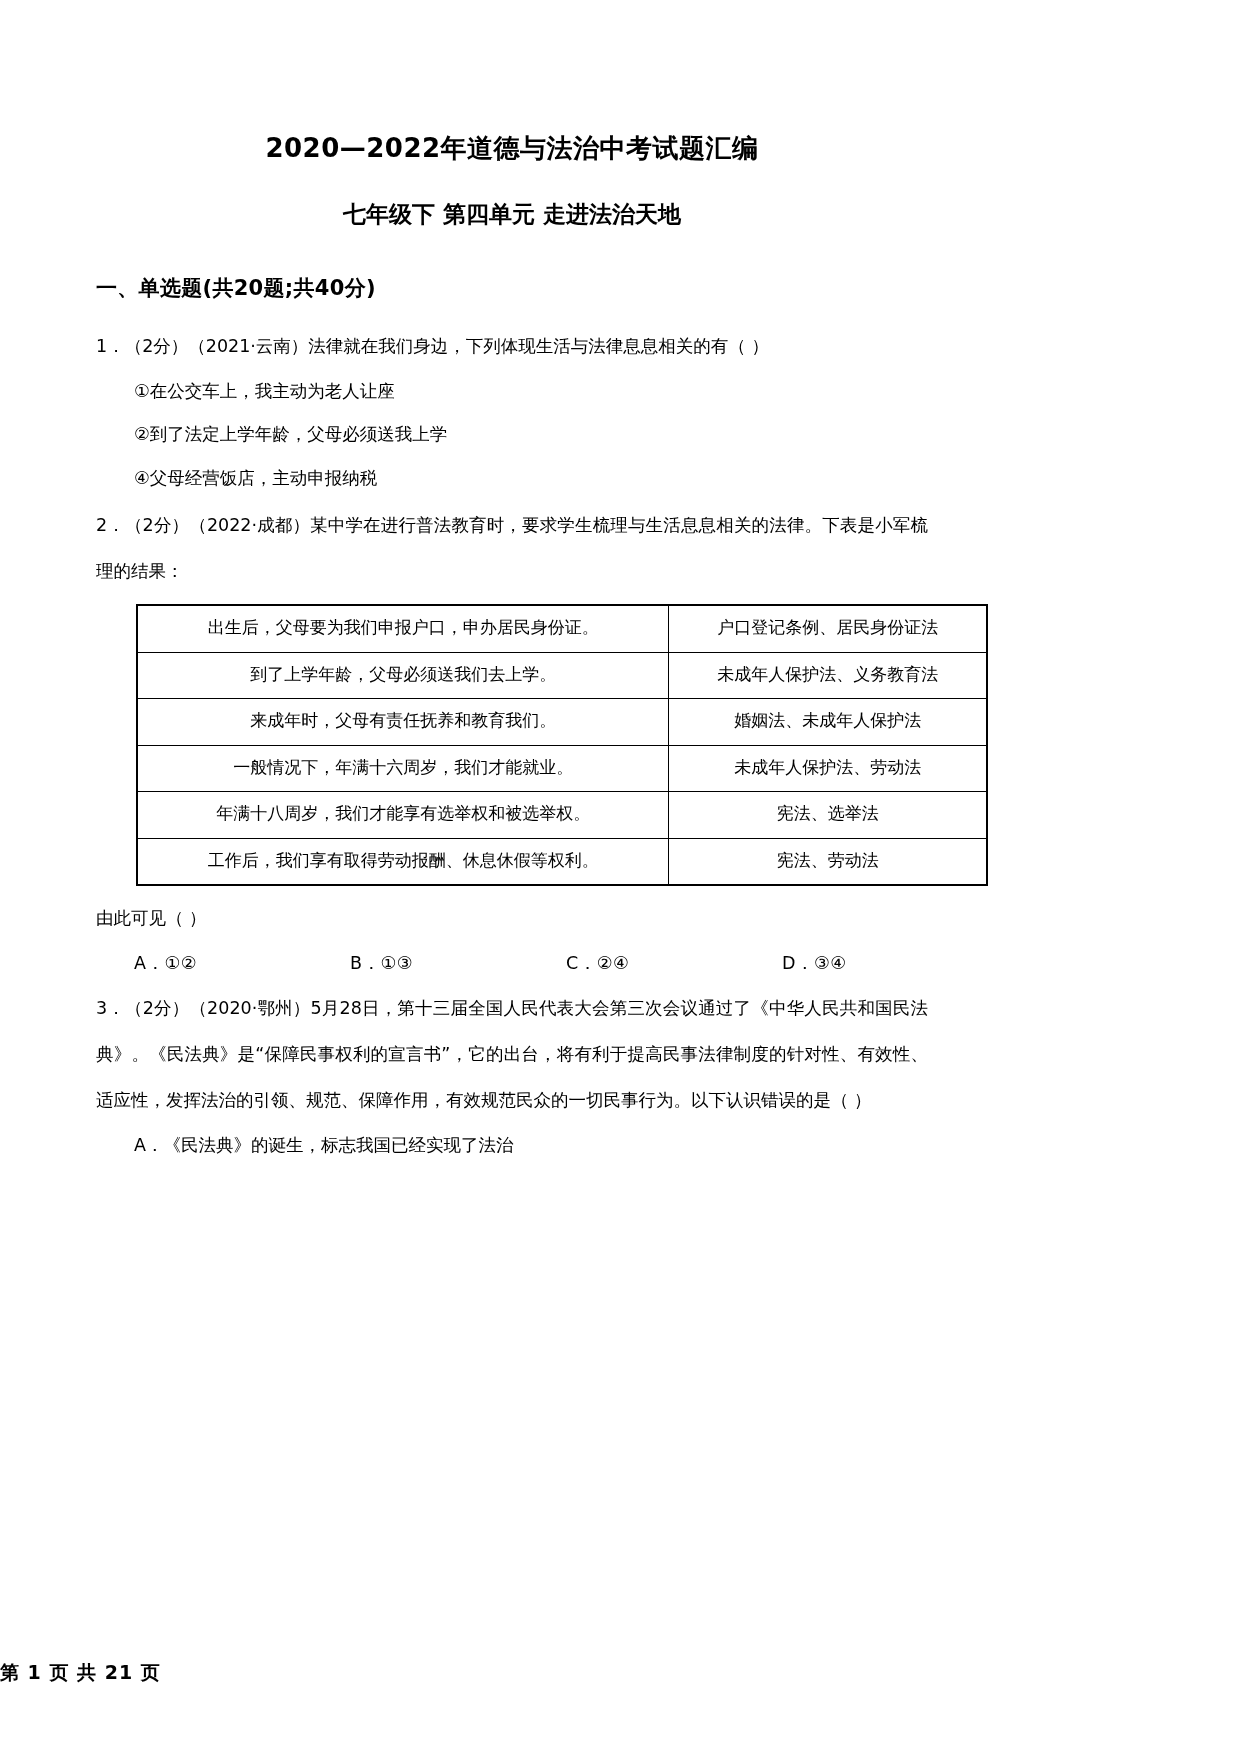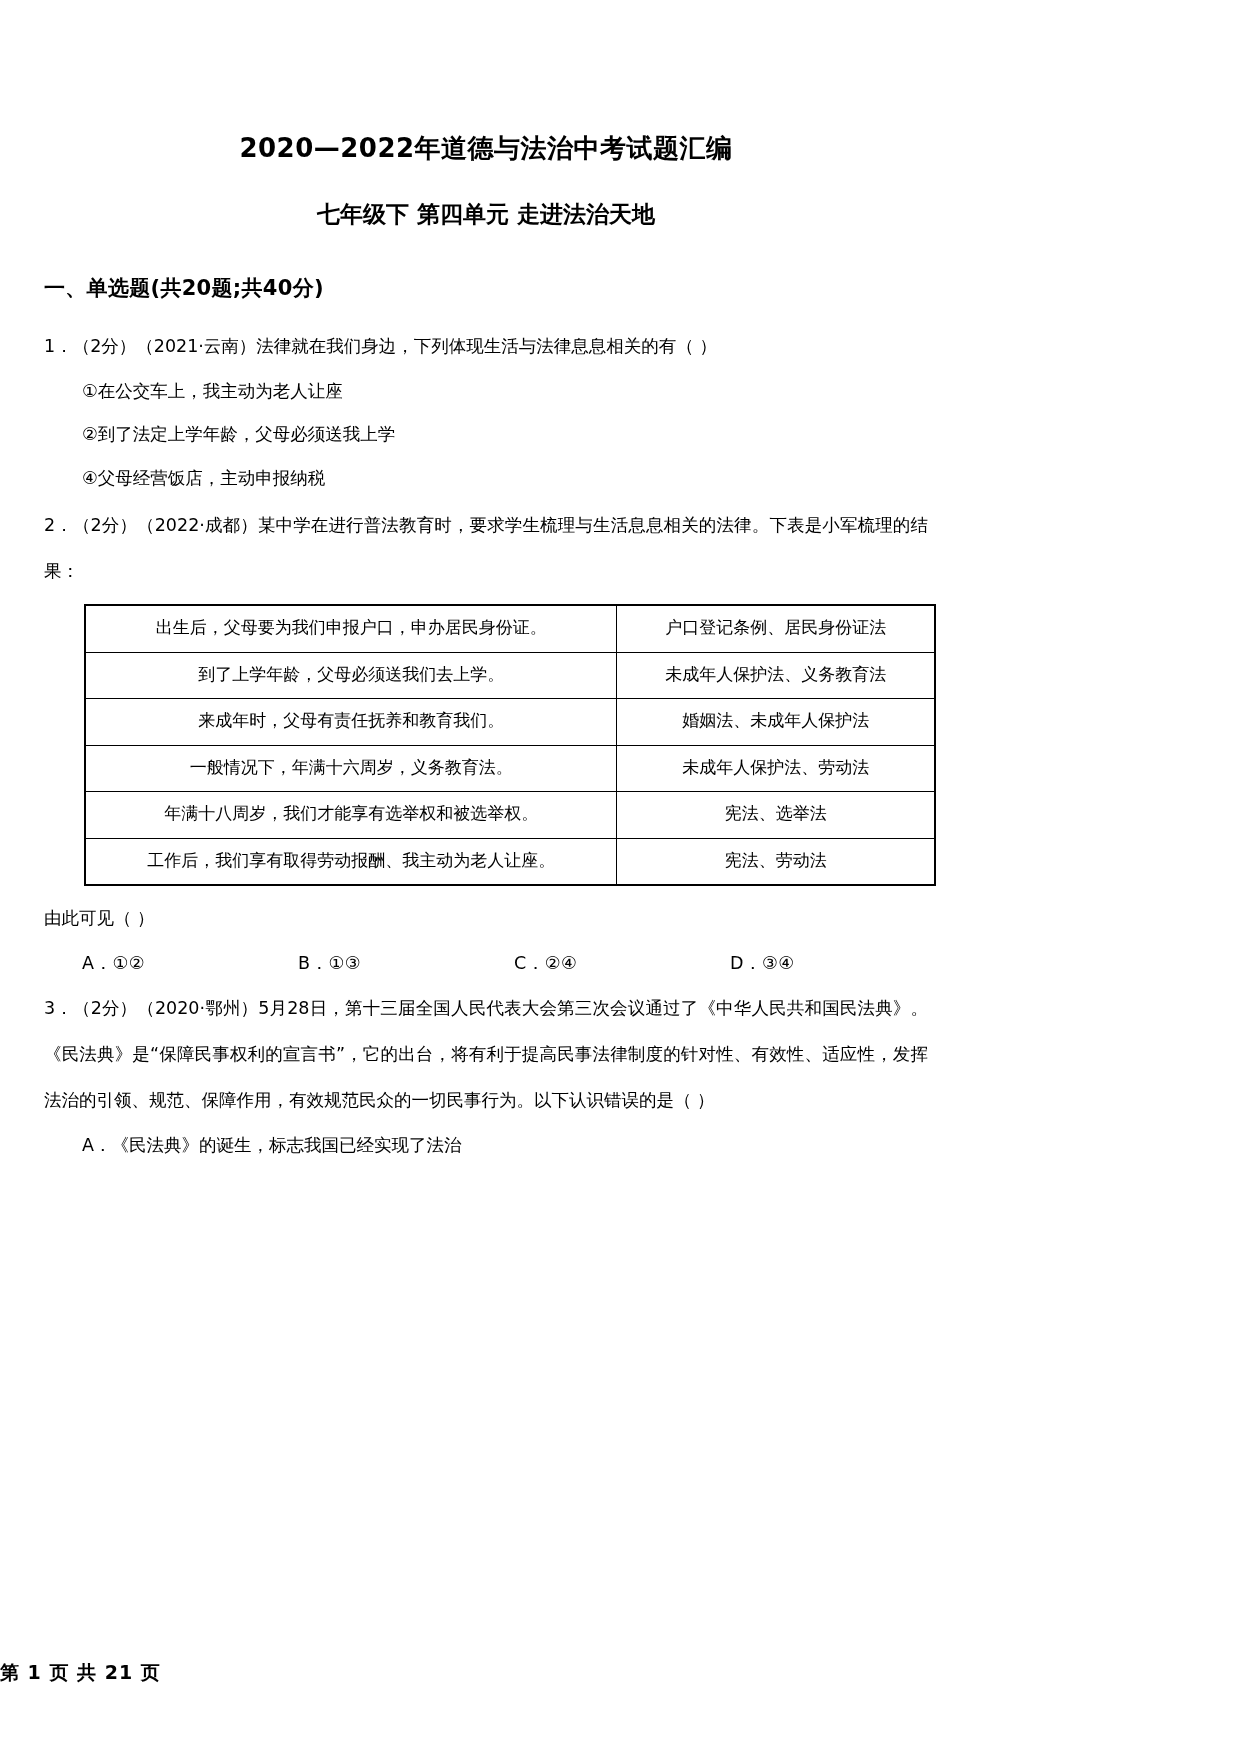--- a/index.html
+++ b/index.html
@@ -8,21 +8,21 @@
     width:1240px;
     background:#ffffff;
     font-family:"DejaVu Sans","Liberation Sans",sans-serif;
     color:#000000;
   }
   .page {
     position:relative;
     width:1024px;
     min-height:1754px;
     box-sizing:border-box;
-    padding:132px 96px 0 44px;
+    padding:132px 96px 0 96px;
     background:#ffffff;
   }
   .title-main {
     text-align:center;
     font-size:26px;
     font-weight:bold;
     letter-spacing:0.5px;
     line-height:1.3;
     margin:0 0 34px 0;
   }
@@ -126,29 +126,29 @@
       </tr>
       <tr>
         <td class="c1">到了上学年龄，父母必须送我们去上学。</td>
         <td class="c2">未成年人保护法、义务教育法</td>
       </tr>
       <tr>
         <td class="c1">来成年时，父母有责任抚养和教育我们。</td>
         <td class="c2">婚姻法、未成年人保护法</td>
       </tr>
       <tr>
-        <td class="c1">一般情况下，年满十六周岁，义务教育法。</td>
+        <td class="c1">一般情况下，年满十六周岁，我们才能就业。</td>
         <td class="c2">未成年人保护法、劳动法</td>
       </tr>
       <tr>
         <td class="c1">年满十八周岁，我们才能享有选举权和被选举权。</td>
         <td class="c2">宪法、选举法</td>
       </tr>
       <tr>
-        <td class="c1">工作后，我们享有取得劳动报酬、我主动为老人让座。</td>
+        <td class="c1">工作后，我们享有取得劳动报酬、休息休假等权利。</td>
         <td class="c2">宪法、劳动法</td>
       </tr>
     </tbody>
       </table>
 
     <p class="q-line">由此可见（      ）</p>
     <div class="opts">
       <span class="opt">A．①②</span>
       <span class="opt">B．①③</span>
       <span class="opt">C．②④</span>

